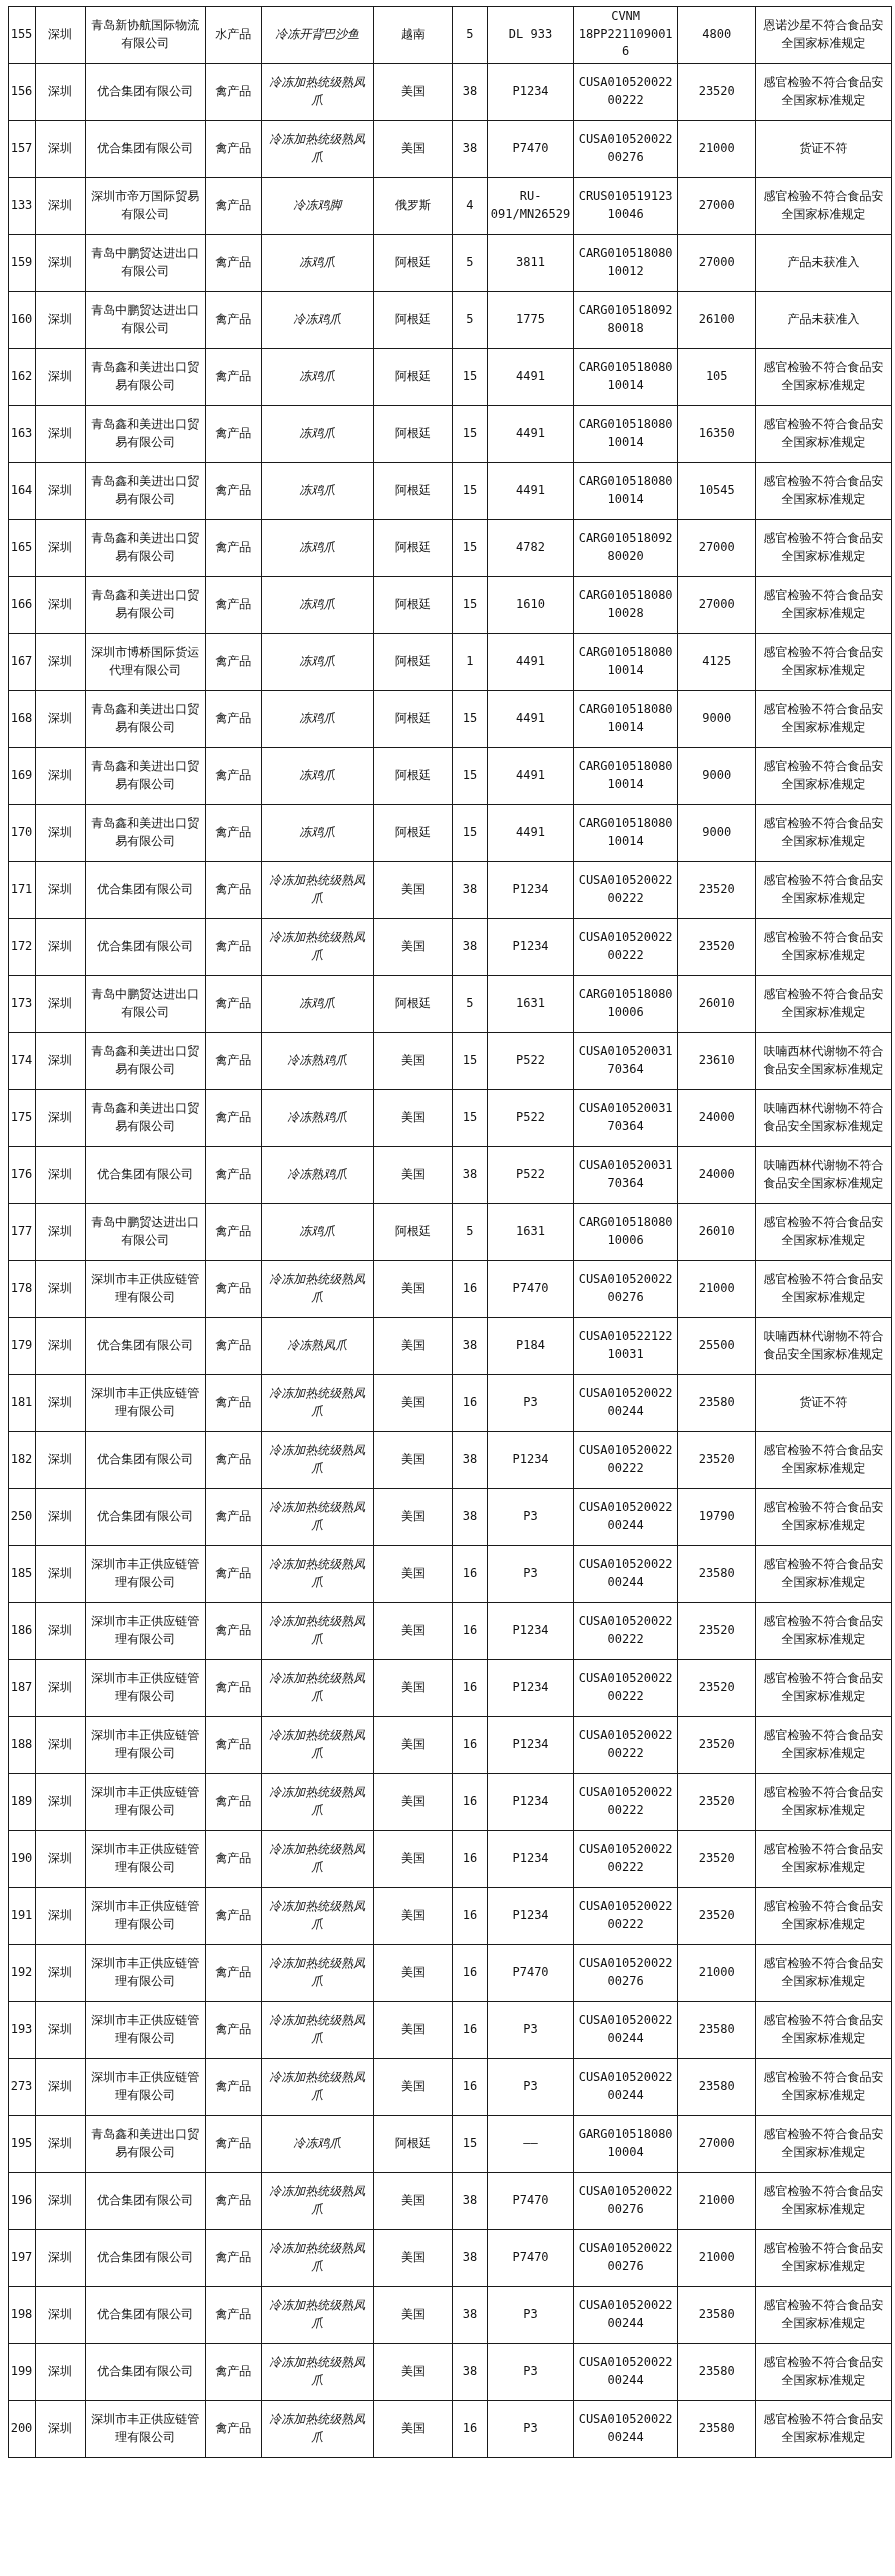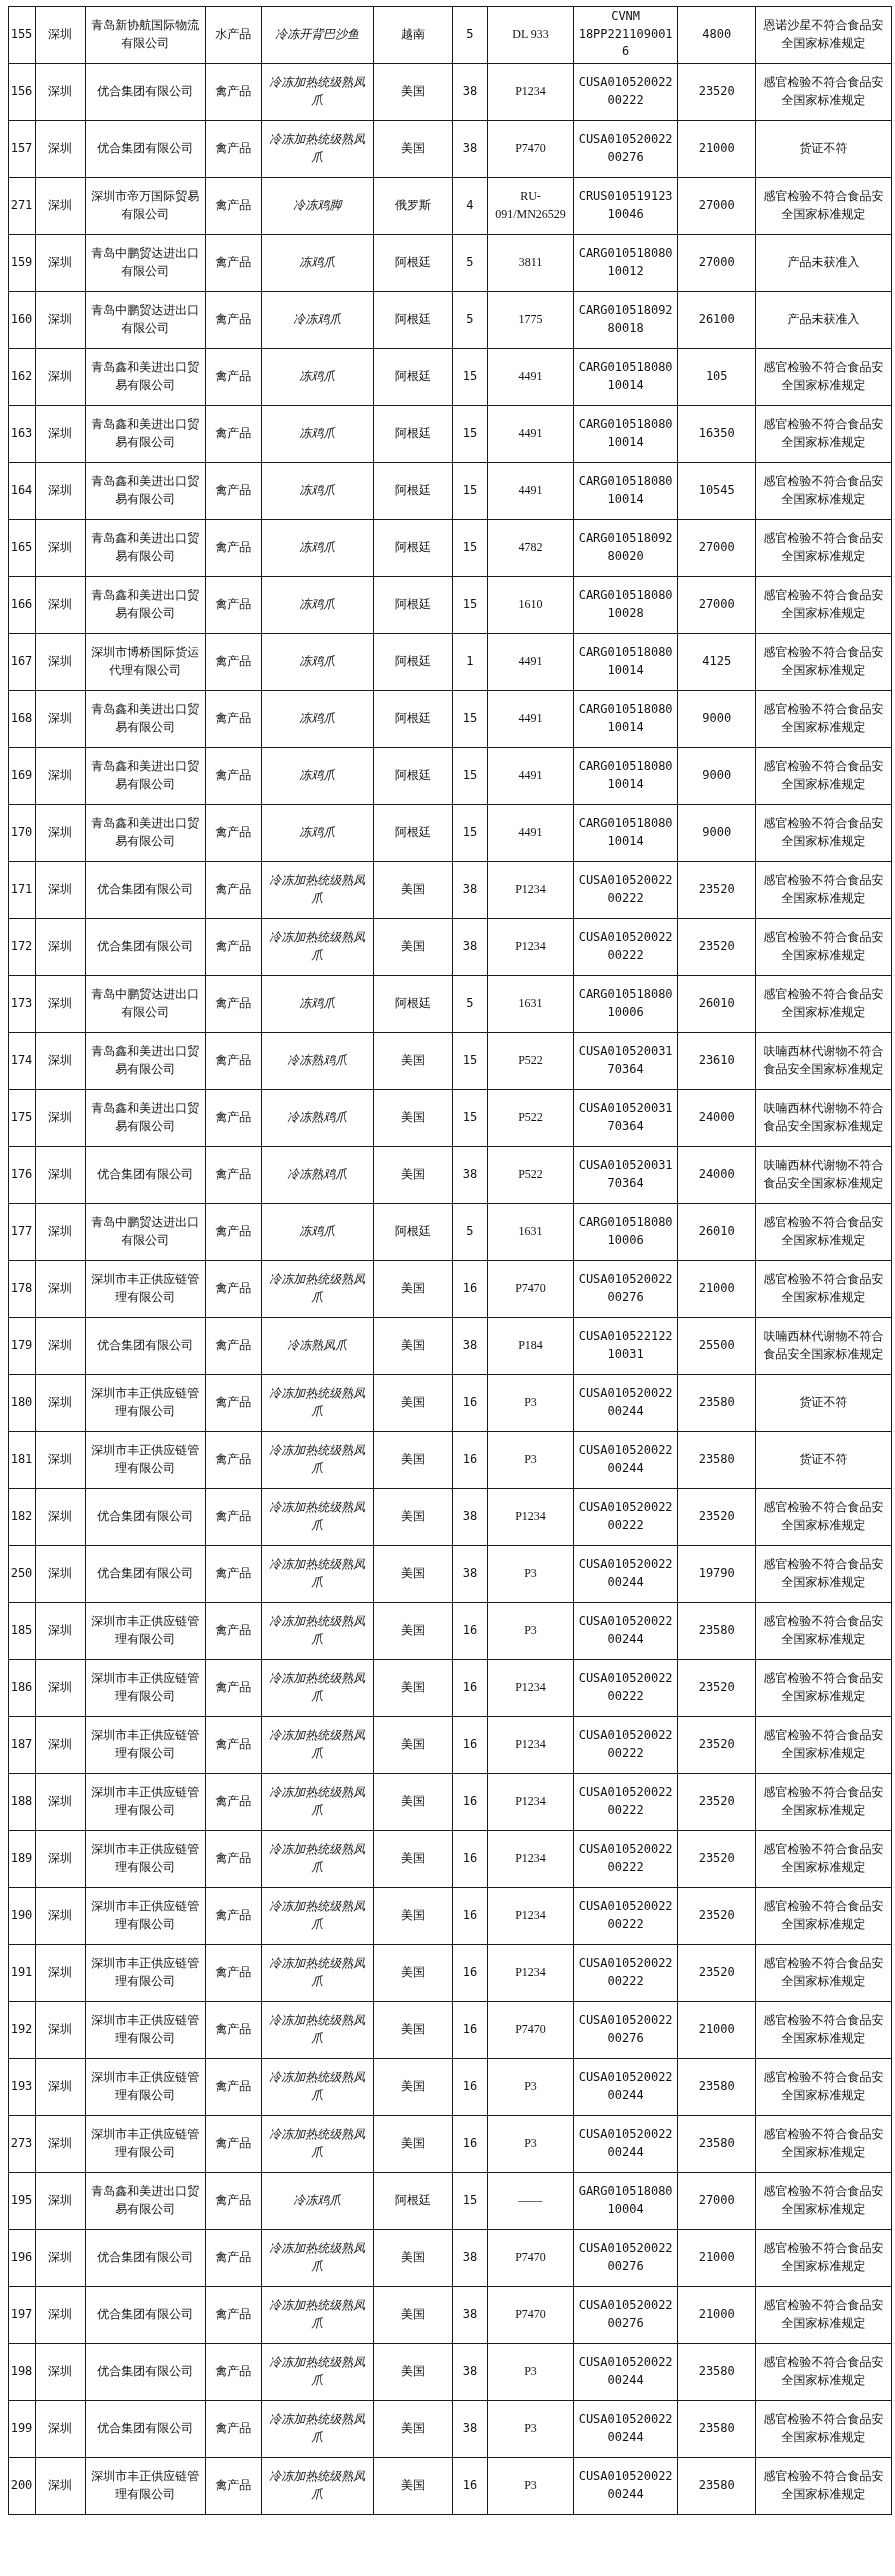--- a/index.html
+++ b/index.html
@@ -32,21 +32,21 @@
     padding: 0 1.9px;
     overflow: hidden;
   }
   
   td.c0, td.c6, td.c7, td.c8, td.c9 {
     font-family: "DejaVu Sans Mono", "Liberation Mono", monospace;
     font-size: 11.2px;
   }
   td.c2 { padding: 0 9.3px; }           
   td.c4 { padding: 0 2.8px; font-style: italic; }            
-  td.c7 { padding: 0 2.8px; font-family: Liberation Serif, serif; }            
+  td.c7 { padding: 0 2.8px; }            
   td.c8 { padding: 0 2.8px; overflow-wrap: break-word; } 
   td.c10 { padding: 0 3.7px; }           
 </style>
 </head>
 <body>
 
 <table class="inspection">
   <colgroup>
     <col style="width:27px">
     <col style="width:50px">
@@ -94,21 +94,21 @@
         <td class="c3">禽产品</td>
         <td class="c4">冷冻加热统级熟凤爪</td>
         <td class="c5">美国</td>
         <td class="c6">38</td>
         <td class="c7">P7470</td>
         <td class="c8">CUSA01052002200276</td>
         <td class="c9">21000</td>
         <td class="c10">货证不符</td>
       </tr>
       <tr>
-        <td class="c0">271</td>
+        <td class="c0">133</td>
         <td class="c1">深圳</td>
         <td class="c2">深圳市帝万国际贸易有限公司</td>
         <td class="c3">禽产品</td>
         <td class="c4">冷冻鸡脚</td>
         <td class="c5">俄罗斯</td>
         <td class="c6">4</td>
         <td class="c7">RU-091/MN26529</td>
         <td class="c8">CRUS01051912310046</td>
         <td class="c9">27000</td>
         <td class="c10">感官检验不符合食品安全国家标准规定</td>
@@ -367,33 +367,20 @@
         <td class="c3">禽产品</td>
         <td class="c4">冷冻熟凤爪</td>
         <td class="c5">美国</td>
         <td class="c6">38</td>
         <td class="c7">P184</td>
         <td class="c8">CUSA01052212210031</td>
         <td class="c9">25500</td>
         <td class="c10">呋喃西林代谢物不符合食品安全国家标准规定</td>
       </tr>
       <tr>
-        <td class="c0">180</td>
-        <td class="c1">深圳</td>
-        <td class="c2">深圳市丰正供应链管理有限公司</td>
-        <td class="c3">禽产品</td>
-        <td class="c4">冷冻加热统级熟凤爪</td>
-        <td class="c5">美国</td>
-        <td class="c6">16</td>
-        <td class="c7">P3</td>
-        <td class="c8">CUSA01052002200244</td>
-        <td class="c9">23580</td>
-        <td class="c10">货证不符</td>
-      </tr>
-      <tr>
         <td class="c0">181</td>
         <td class="c1">深圳</td>
         <td class="c2">深圳市丰正供应链管理有限公司</td>
         <td class="c3">禽产品</td>
         <td class="c4">冷冻加热统级熟凤爪</td>
         <td class="c5">美国</td>
         <td class="c6">16</td>
         <td class="c7">P3</td>
         <td class="c8">CUSA01052002200244</td>
         <td class="c9">23580</td>

